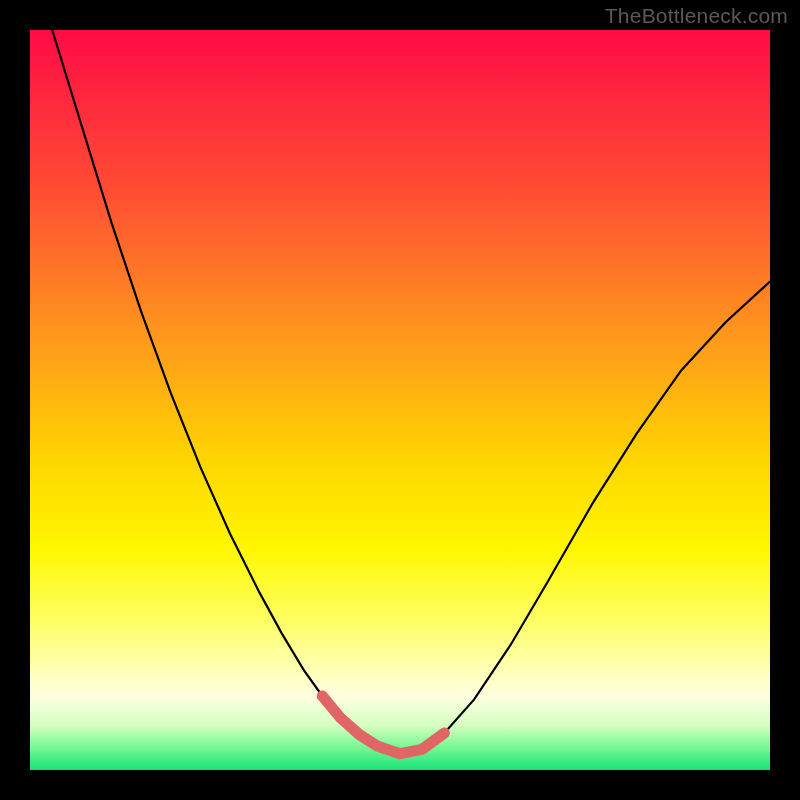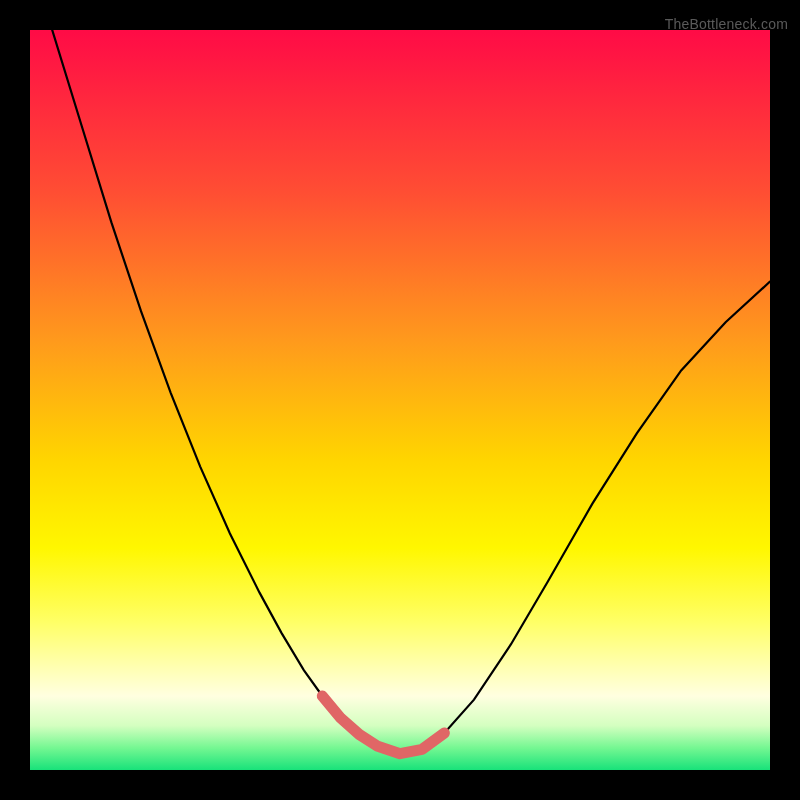--- a/index.html
+++ b/index.html
@@ -46,24 +46,24 @@
     );
   }
   svg.curve {
     position: absolute;
     inset: 0;
     width: 100%;
     height: 100%;
   }
   .watermark {
     position: absolute;
-    top: 16px;
+    top: 4px;
     right: 12px;
     color: #5a5a5a;
-    font-size: 14px;
+    font-size: 21px;
     letter-spacing: 0.2px;
   }
 </style>
 </head>
 <body>
 
 <div class="frame">
 
   <div class="watermark">TheBottleneck.com</div>
 

